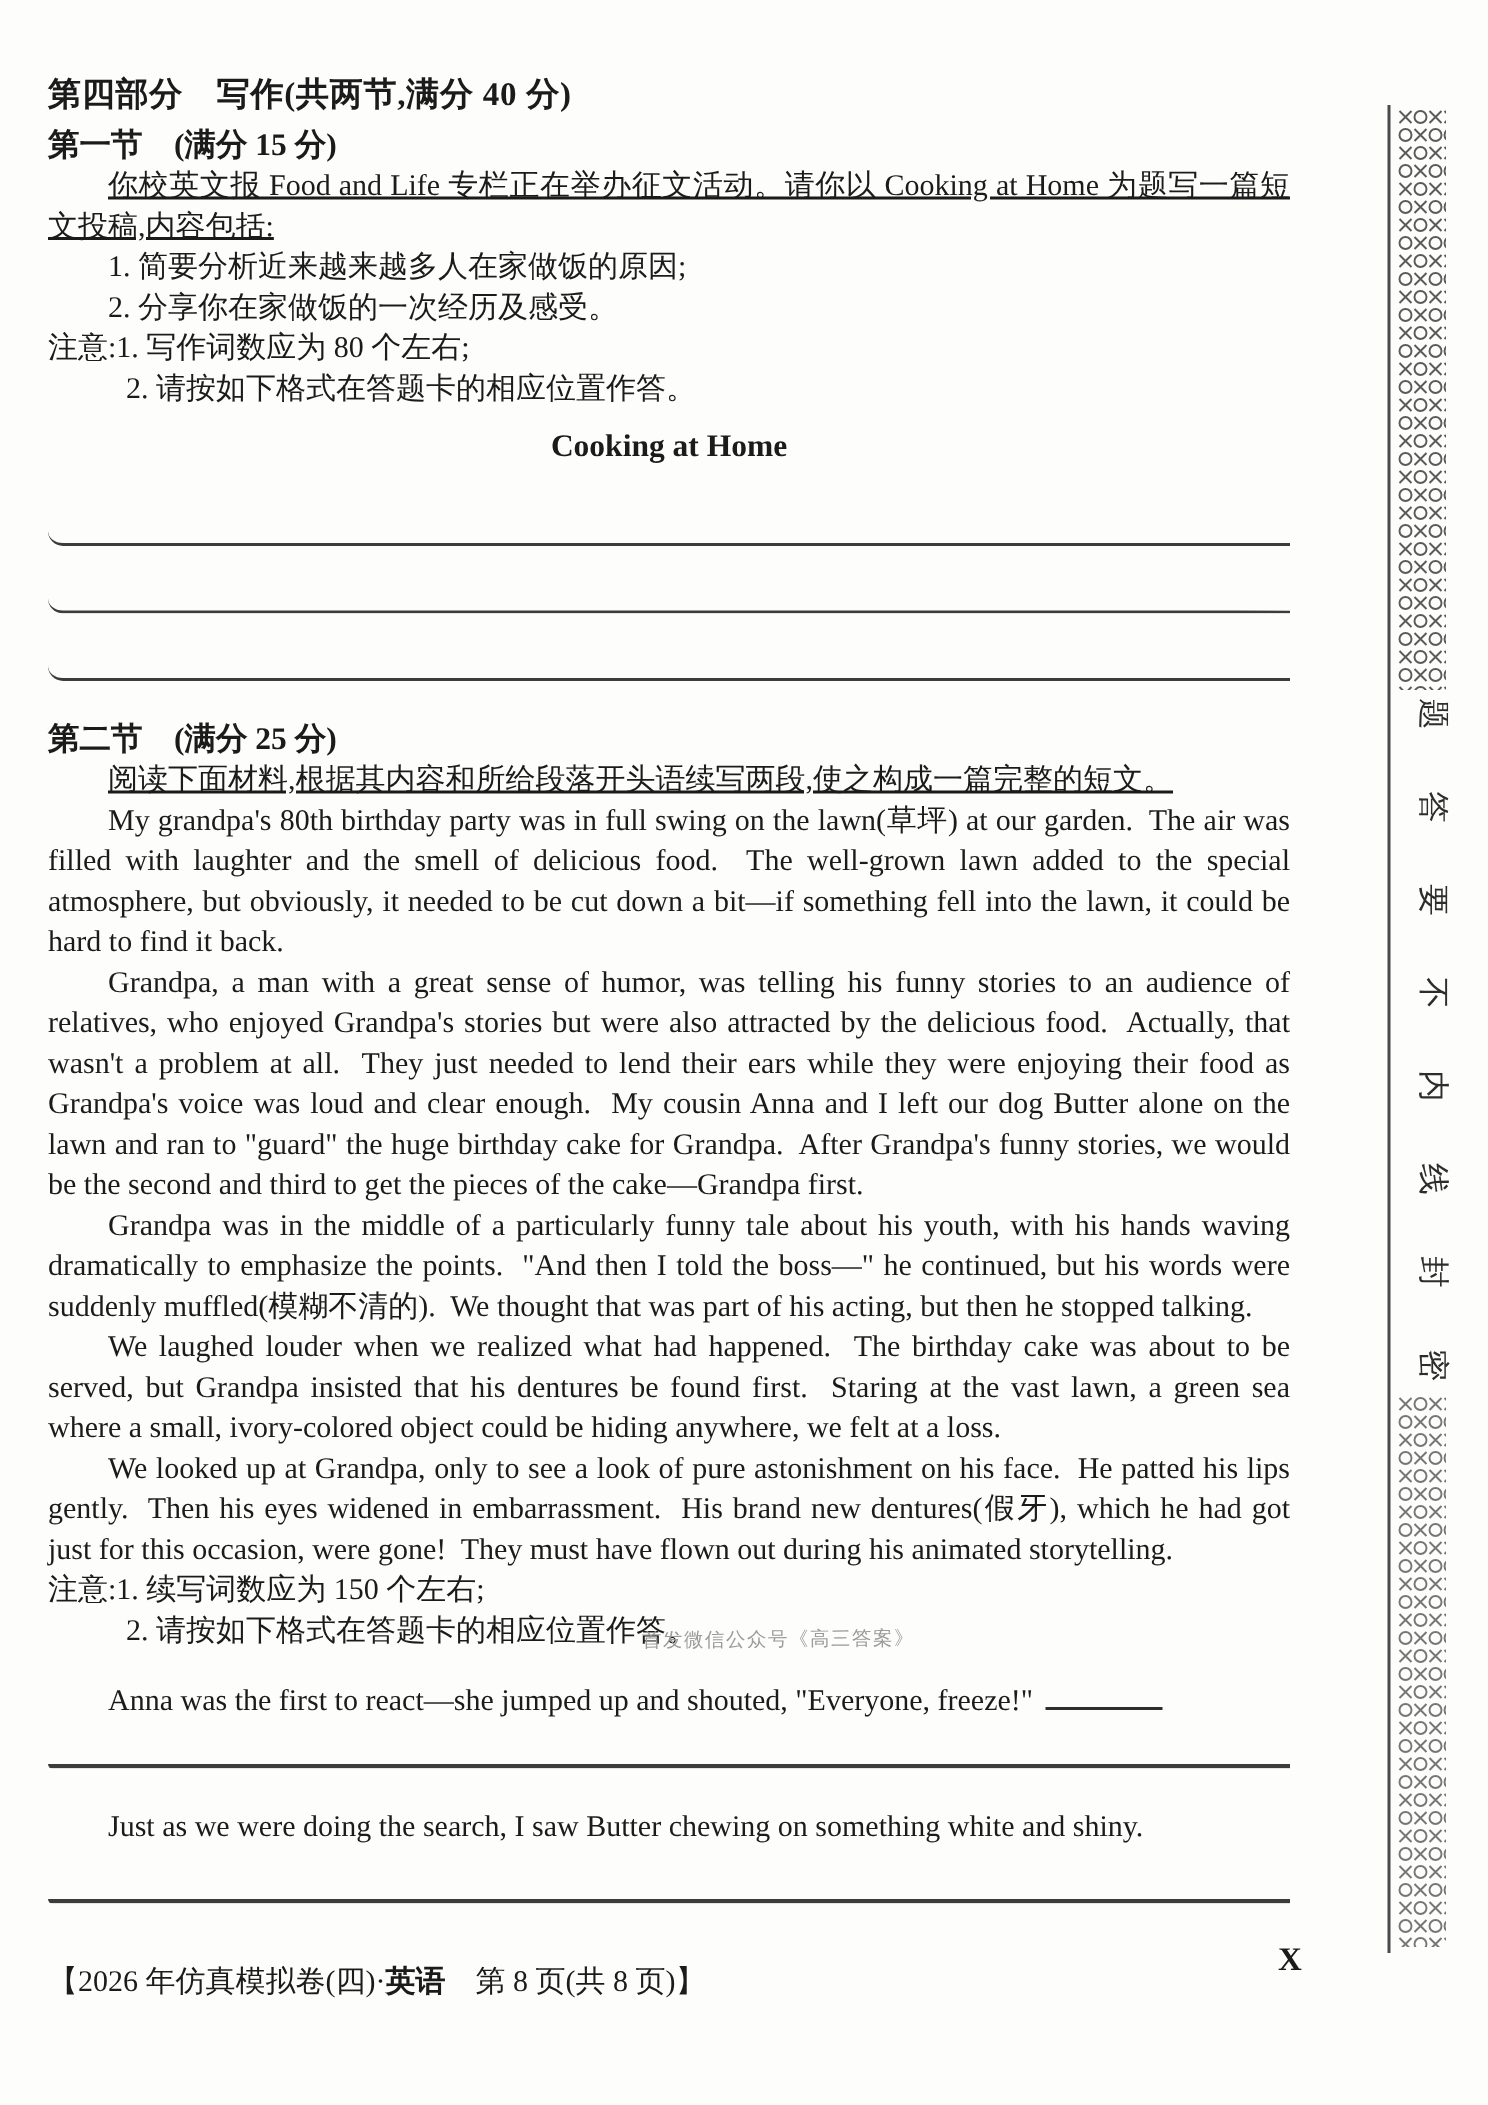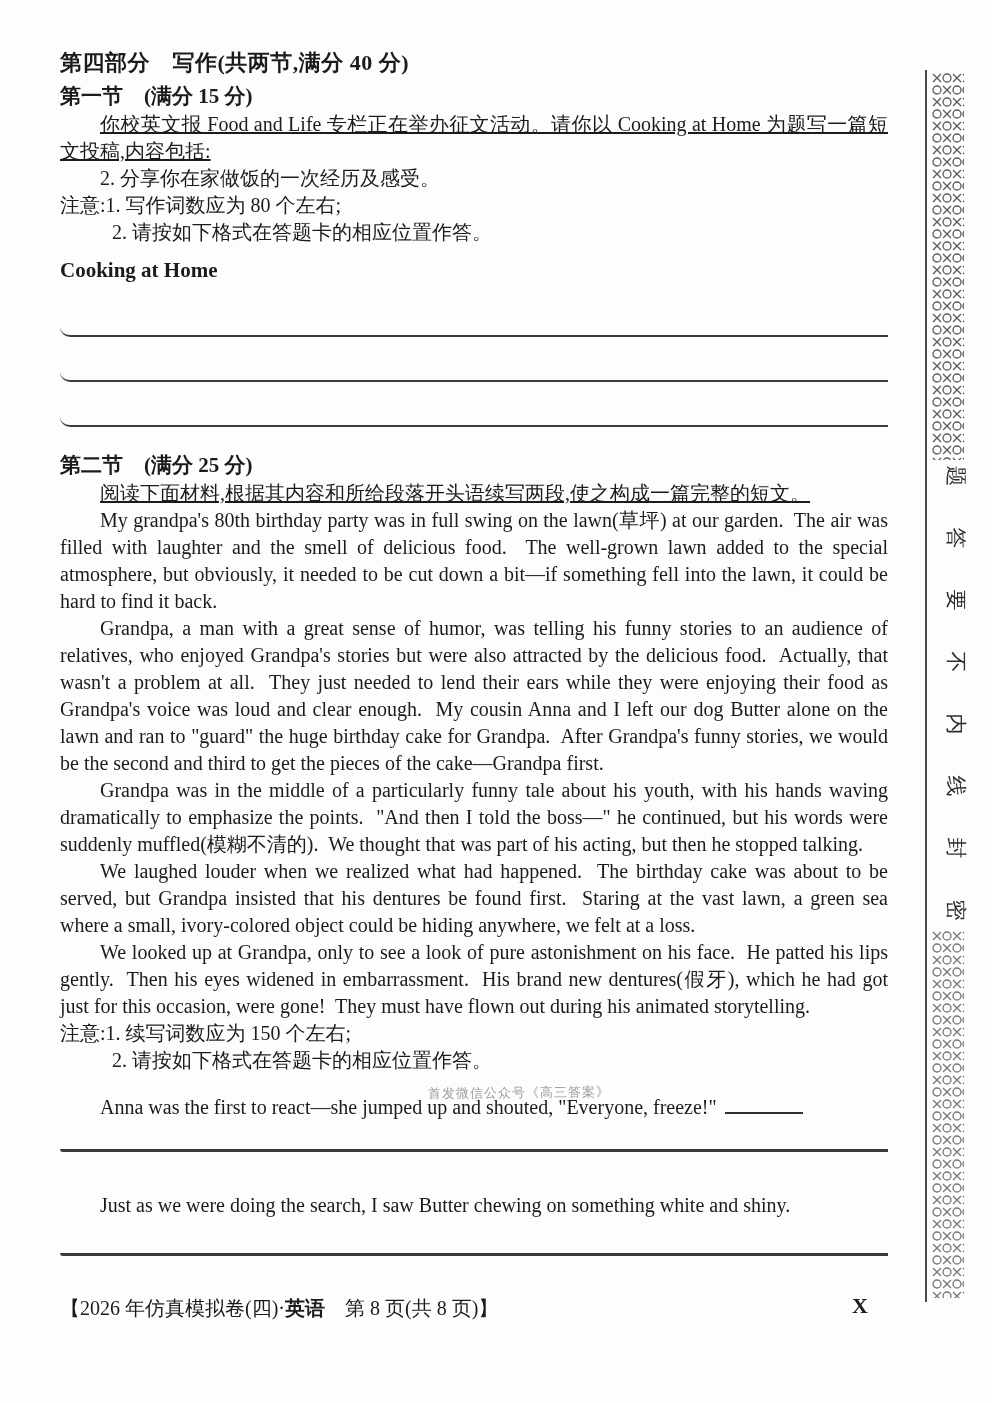--- a/index.html
+++ b/index.html
@@ -1,40 +1,40 @@
 <!DOCTYPE html>
 <html><head>
 <meta charset="utf-8">
 <style>
   html,body{margin:0;padding:0;}
   body{
     width:992px;height:1403px;position:relative;overflow:hidden;
     background:#fdfdfc;color:#1b1b1b;
     font-family:"Liberation Serif","DejaVu Serif",serif;
   }
-  .page{position:absolute;left:60px;top:48px;width:828px;}
+  .page{position:absolute;left:32px;top:48px;width:828px;}
   .h-part{font-weight:bold;font-size:22px;line-height:30px;margin:0 0 4px 0;letter-spacing:.5px;}
   .h-sec{font-size:21px;line-height:29px;margin:0;font-weight:bold;}
   .sec2{margin-top:14px;}
   p{margin:0;font-size:20px;line-height:27px;}
   .intro{text-indent:2em;text-align:justify;text-decoration:underline;}
   .item{margin-left:2em;}
   .note{margin-left:0;}
   .note.ind{margin-left:2.6em;}
   .essay-title{
-    font-weight:bold;font-size:21px;line-height:28px;
+    text-align:center;font-weight:bold;font-size:21px;line-height:28px;
     margin:10px 0 8px 0;
   }
   .write-line{height:43px;border-bottom:2px solid #3c3c3c;border-bottom-left-radius:10px;}
   .lines-block{margin-bottom:24px;}
   .para{text-align:justify;text-indent:2em;white-space:pre-wrap;}
   .cont{margin-top:20px;text-indent:2em;font-family:Liberation Serif, serif;}
   .blank-short{display:inline-block;width:78px;border-bottom:2px solid #2e2e2e;height:14px;margin-left:8px;}
   .divider{border-bottom:3px solid #3c3c3c;border-bottom-left-radius:12px;margin-top:28px;}
-  .cont2{margin-top:40px;}
+  .cont2{margin-top:26px;}
   .div2{margin-top:34px;}
   .footer{margin-top:38px;font-size:20px;line-height:28px;}
   .footer .b{font-weight:bold;}
   .x-mark{position:absolute;left:852px;top:1293px;font-size:22px;font-weight:bold;
     font-family:"Liberation Serif",serif;}
   .watermark{
     position:absolute;left:428px;top:1084px;font-size:13px;color:#9b9b9b;
     letter-spacing:1px;transform:rotate(-.5deg);
   }
   
@@ -56,20 +56,21 @@
 </style>
 </head>
 <body>
 
 <div class="page">
 
   <div class="h-part">第四部分　写作(共两节,满分 40 分)</div>
   <div class="h-sec">第一节　(满分 15 分)</div>
 
   <p class="intro">你校英文报 Food and Life 专栏正在举办征文活动。请你以 Cooking at Home 为题写一篇短文投稿,内容包括:</p>
+  <p class="item">1. 简要分析近来越来越多人在家做饭的原因;</p>
   <p class="item">2. 分享你在家做饭的一次经历及感受。</p>
   <p class="note">注意:1. 写作词数应为 80 个左右;</p>
   <p class="note ind">2. 请按如下格式在答题卡的相应位置作答。</p>
 
   <div class="essay-title">Cooking at Home</div>
 
   <div class="lines-block">
     <div class="write-line"></div>
     <div class="write-line"></div>
     <div class="write-line"></div>

